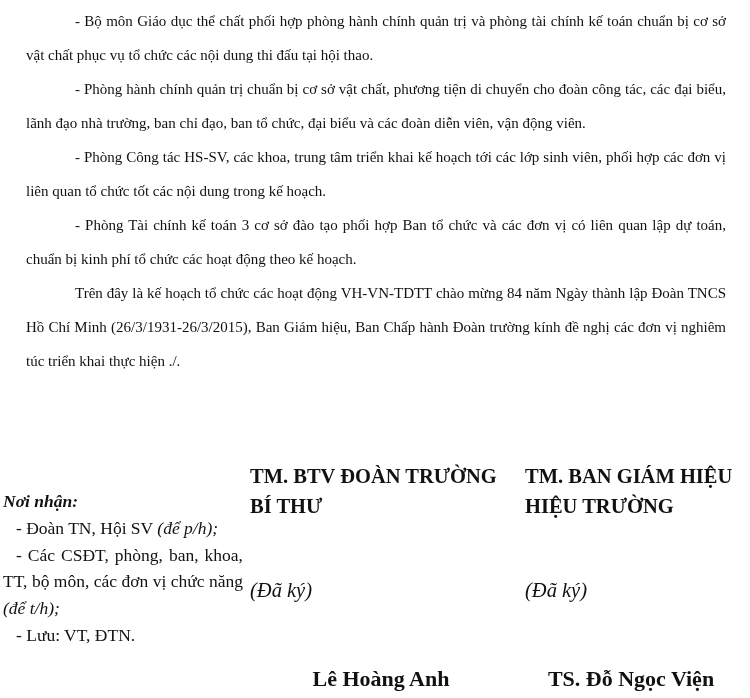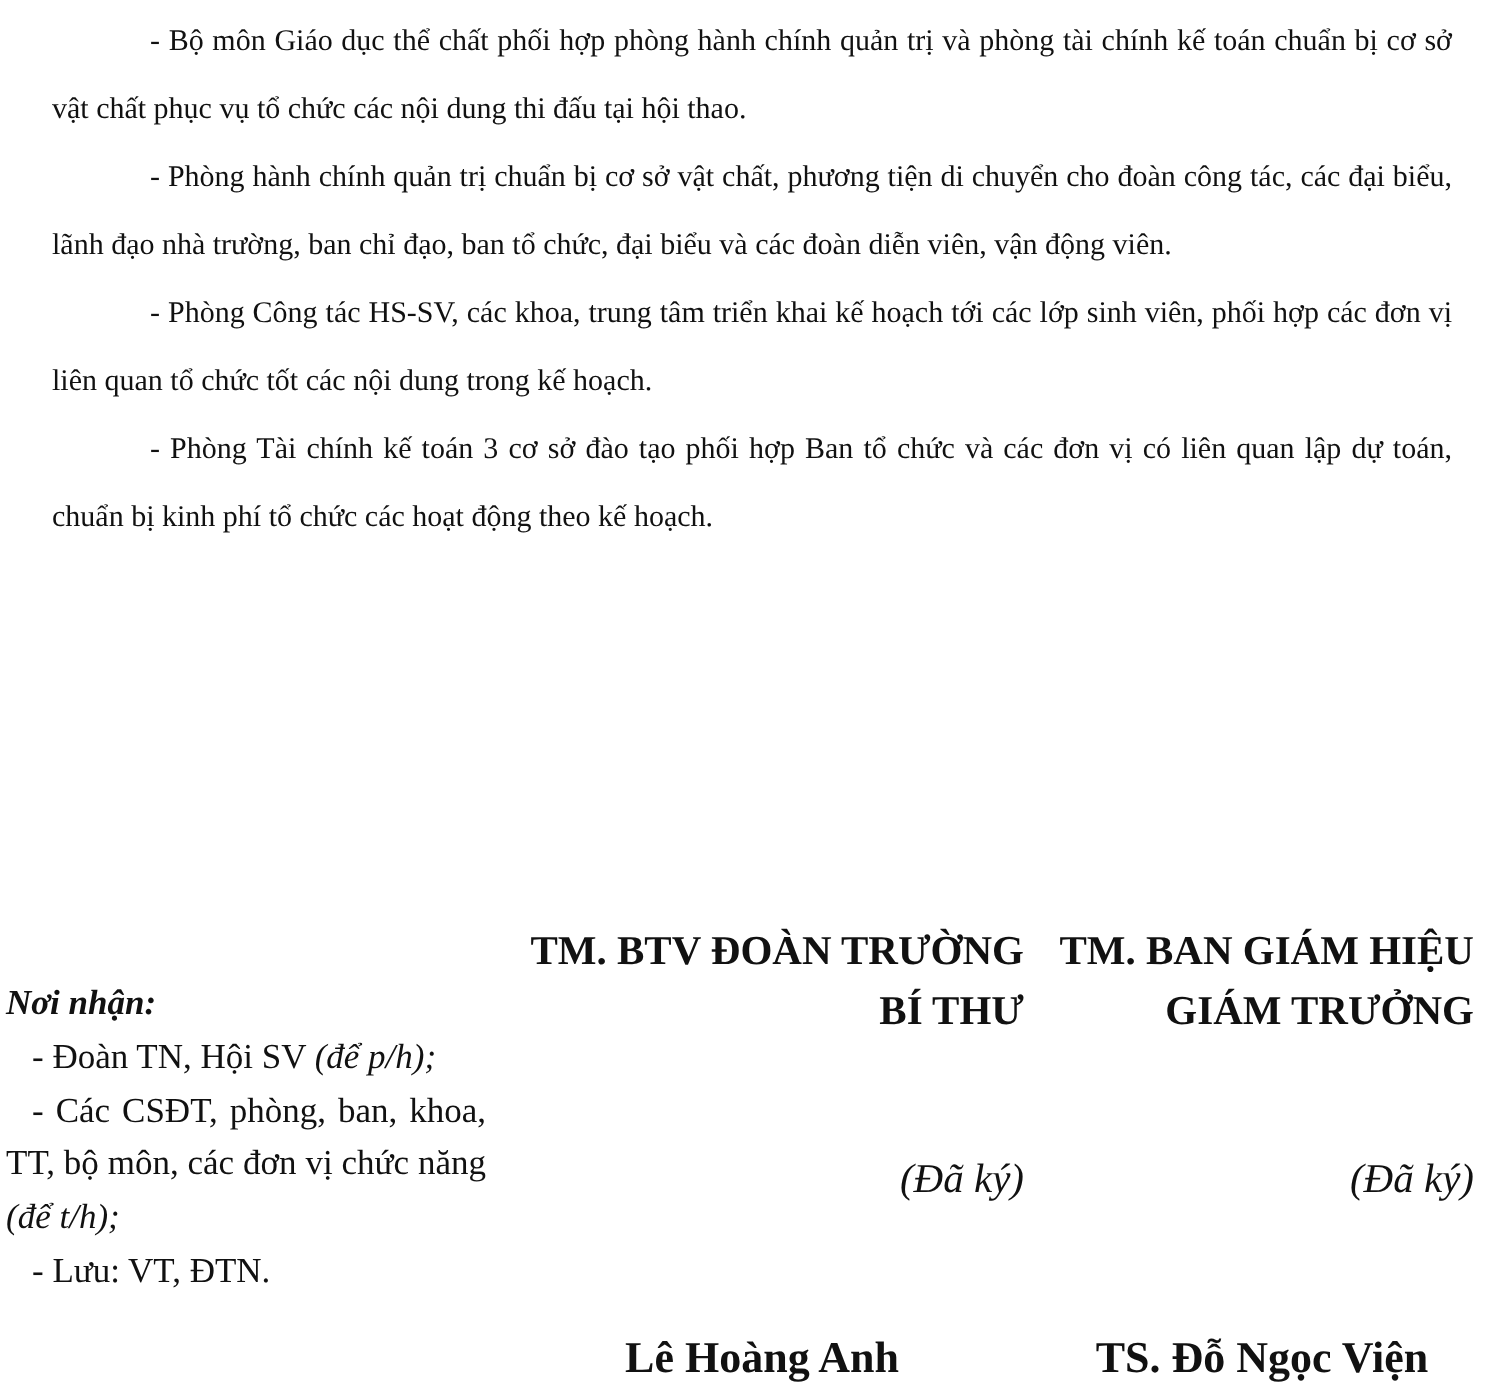--- a/index.html
+++ b/index.html
@@ -15,61 +15,62 @@
   .para { margin: 0; text-align: justify; text-indent: 49px; }
   .recipients {
     position: absolute; left: 3px; top: 488px; width: 240px;
     font-size: 17.5px; line-height: 26.8px;
   }
   .recipients .title { font-weight: bold; font-style: italic; }
   .recipients .item { text-indent: 13px; text-align: justify; }
   .recipients .item.long { text-align: justify; text-align-last: left; }
   .recipients i { font-style: italic; }
   .sig {
-    position: absolute; top: 461px; text-align: right;
+    position: absolute; top: 461px; text-align: left;
     font-weight: bold; font-size: 20.5px; line-height: 30px;
   }
   .sig.left { left: 250px; width: 262px; }
   .sig.right { left: 525px; width: 212px; }
   .signed {
     position: absolute; top: 579px; font-style: italic; font-size: 20.5px;
-    text-align: right;
+    text-align: left;
   }
   .signed.left { left: 250px; width: 262px; }
   .signed.right { left: 525px; width: 212px; }
   .name {
     position: absolute; top: 666px; font-weight: bold; font-size: 22px;
     text-align: center;
   }
   .name.left { left: 250px; width: 262px; }
   .name.right { left: 525px; width: 212px; }
 </style>
 </head>
 <body>
 
 <div class="body-text">
   <p class="para">- Bộ môn Giáo dục thể chất phối hợp phòng hành chính quản trị và phòng tài chính kế toán chuẩn bị cơ sở vật chất phục vụ tổ chức các nội dung thi đấu tại hội thao.</p>
   <p class="para">- Phòng hành chính quản trị chuẩn bị cơ sở vật chất, phương tiện di chuyển cho đoàn công tác, các đại biểu, lãnh đạo nhà trường, ban chỉ đạo, ban tổ chức, đại biểu và các đoàn diễn viên, vận động viên.</p>
   <p class="para">- Phòng Công tác HS-SV, các khoa, trung tâm triển khai kế hoạch tới các lớp sinh viên, phối hợp các đơn vị liên quan tổ chức tốt các nội dung trong kế hoạch.</p>
   <p class="para">- Phòng Tài chính kế toán 3 cơ sở đào tạo phối hợp Ban tổ chức và các đơn vị có liên quan lập dự toán, chuẩn bị kinh phí tổ chức các hoạt động theo kế hoạch.</p>
+  <p class="para">Trên đây là kế hoạch tổ chức các hoạt động VH-VN-TDTT chào mừng 84 năm Ngày thành lập Đoàn TNCS Hồ Chí Minh (26/3/1931-26/3/2015), Ban Giám hiệu, Ban Chấp hành Đoàn trường kính đề nghị các đơn vị nghiêm túc triển khai thực hiện ./.</p>
 </div>
 
 <div class="recipients">
   <div class="title">Nơi nhận:</div>
   <div class="item"><span>- Đoàn TN, Hội SV </span><i>(để p/h);</i></div>
   <div class="item long"><span>- Các CSĐT, phòng, ban, khoa, TT, bộ môn, các đơn vị chức năng </span><i>(để t/h);</i></div>
   <div class="item"><span>- Lưu: VT, ĐTN.</span></div>
 </div>
 
 <div class="sig left">
   <div>TM. BTV ĐOÀN TRƯỜNG</div>
   <div>BÍ THƯ</div>
 </div>
 <div class="sig right">
   <div>TM. BAN GIÁM HIỆU</div>
-  <div>GIÁM TRƯỞNG</div>
+  <div>HIỆU TRƯỜNG</div>
 </div>
 
 <div class="signed left">(Đã ký)</div>
 <div class="signed right">(Đã ký)</div>
 
 <div class="name left">Lê Hoàng Anh</div>
 <div class="name right">TS. Đỗ Ngọc Viện</div>
 
 </body></html>

